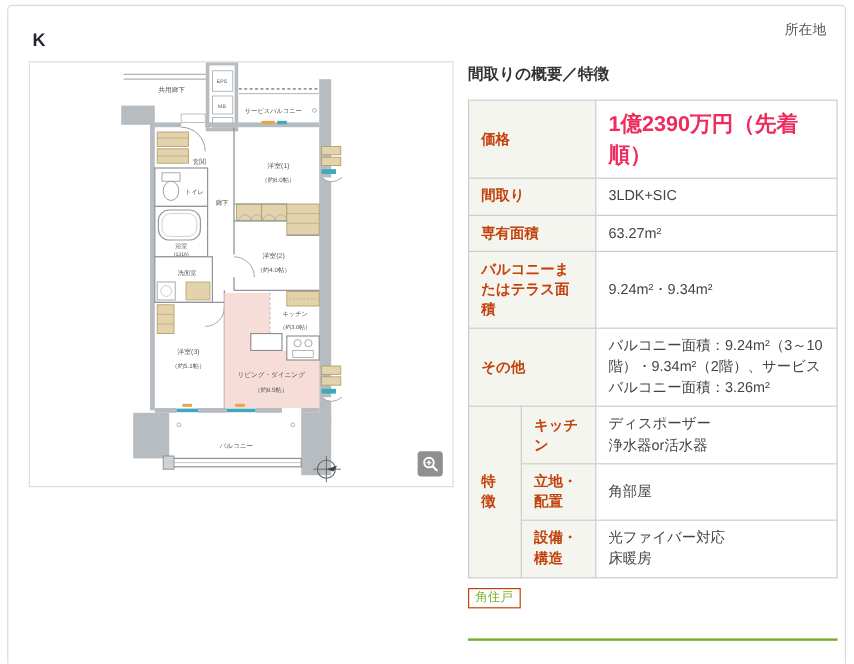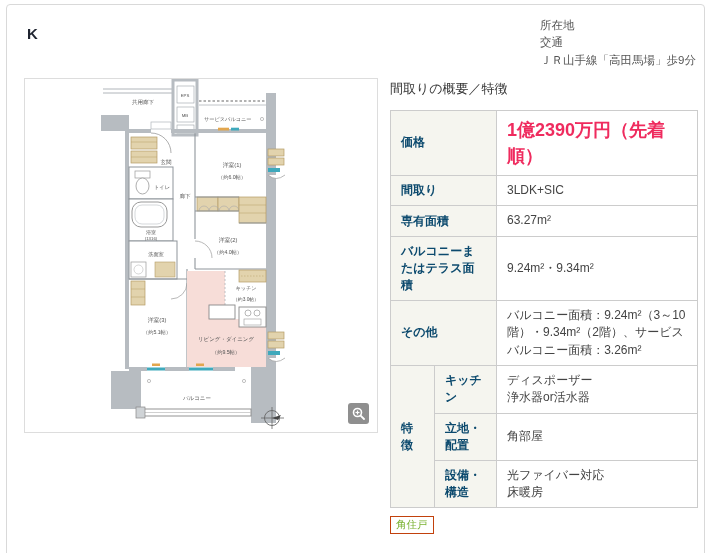--- a/index.html
+++ b/index.html
@@ -2,56 +2,52 @@
 <html><head>
 <meta charset="utf-8">
 <style>
   html,body{margin:0;padding:0;background:#fff;font-family:"Liberation Sans",sans-serif;color:#444;}
   .viewport{position:relative;width:712px;height:553px;overflow:hidden;background:#fff;}
   .card{position:absolute;left:6px;top:4px;width:699px;height:566px;box-sizing:border-box;
         border:1px solid #d9d9d9;border-radius:4px;padding:12px 6px 0 17px;background:#fff;}
   .header-row{display:flex;justify-content:space-between;align-items:flex-start;}
   .page-title{font-size:15px;font-weight:bold;color:#1f2430;margin-top:8px;padding-left:3px;}
   .prop-info{font-size:11.5px;color:#555;line-height:1.5;padding-right:2px;}
-  .info-row{display:flex;flex-direction:column;}
+  .info-row{display:flex;}
   .info-label{width:42px;flex:none;}
   .info-value{white-space:nowrap;}
   .main-row{display:flex;margin-top:9px;}
   .fp-box{position:relative;flex:none;width:354px;height:355px;border:1px solid #ddd;background:#fff;box-sizing:border-box;}
   .zoom-btn{position:absolute;right:8px;bottom:8px;width:21px;height:21px;background:#8f8f8f;border:0;border-radius:3px;
             display:flex;align-items:center;justify-content:center;padding:0;cursor:pointer;}
   .right-col{margin-left:12px;flex:1;min-width:0;padding-right:0;}
-  .sec-heading{font-size:13px;font-weight:normal;color:#333;margin:2px 0 12px;}
+  .sec-heading{font-size:13px;font-weight:bold;color:#333;margin:2px 0 12px;}
   table.spec,table.prices{width:100%;border-collapse:collapse;font-size:12px;color:#444;table-layout:fixed;}
   .spec th,.spec td,.prices th,.prices td{border:1px solid #ccc;padding:6px 10px;text-align:left;vertical-align:middle;}
-  .spec th,.prices th{background:#f5f5ef;font-weight:bold;color:#0c4a6e;}
+  .spec th,.prices th{background:#f5f5ef;font-weight:bold;color:#c2410c;}
   .spec td,.prices td{background:#fff;line-height:1.45;} col.c-feat{width:44px;} col.c-sub{width:62px;}
   .price-big{color:#ef2b5e;font-weight:bold;font-size:18px;}
   .multiline{white-space:pre-line;}
   .badge{display:inline-block;border:1px solid #c2410c;color:#7ab231;font-size:10.5px;padding:1px 5px;margin-top:8px;line-height:1.3;}
   .green-divider{border:none;border-top:2px solid #72ae2a;margin:25px 0 10px;}
   
   .fpt{fill:#555;font-family:"Liberation Sans",sans-serif;}
 </style>
 </head>
 <body>
 
 <div class="viewport">
   <div class="card">
 
     <div class="header-row">
       <div class="page-title">K</div>
       <div class="prop-info">
         <div class="info-row">
           <span class="info-label">所在地</span>
         </div>
-        <div class="info-row">
-          <span class="info-label">交通</span>
-          <span class="info-value">ＪＲ山手線「高田馬場」歩9分</span>
-        </div>
       </div>
     </div>
 
     <div class="main-row">
 
       <div class="fp-box">
         <svg width="352" height="353" viewBox="0 0 352 353">
 
           <line x1="78" y1="10" x2="148" y2="10" stroke="#b0b5ba" stroke-width="1"></line>
           <line x1="78" y1="14" x2="148" y2="14" stroke="#b0b5ba" stroke-width="1"></line>

